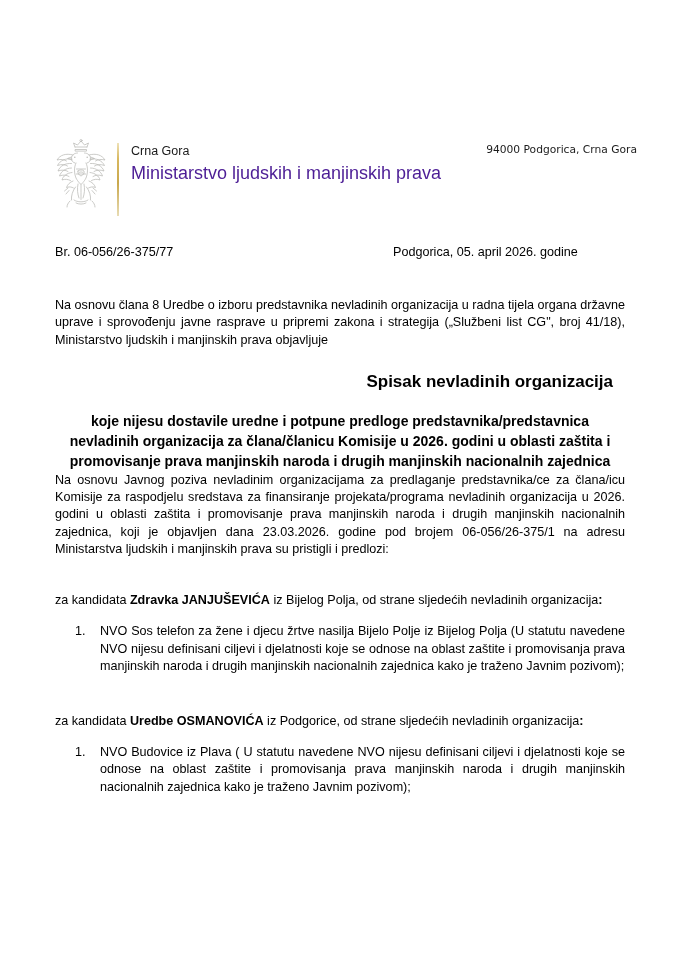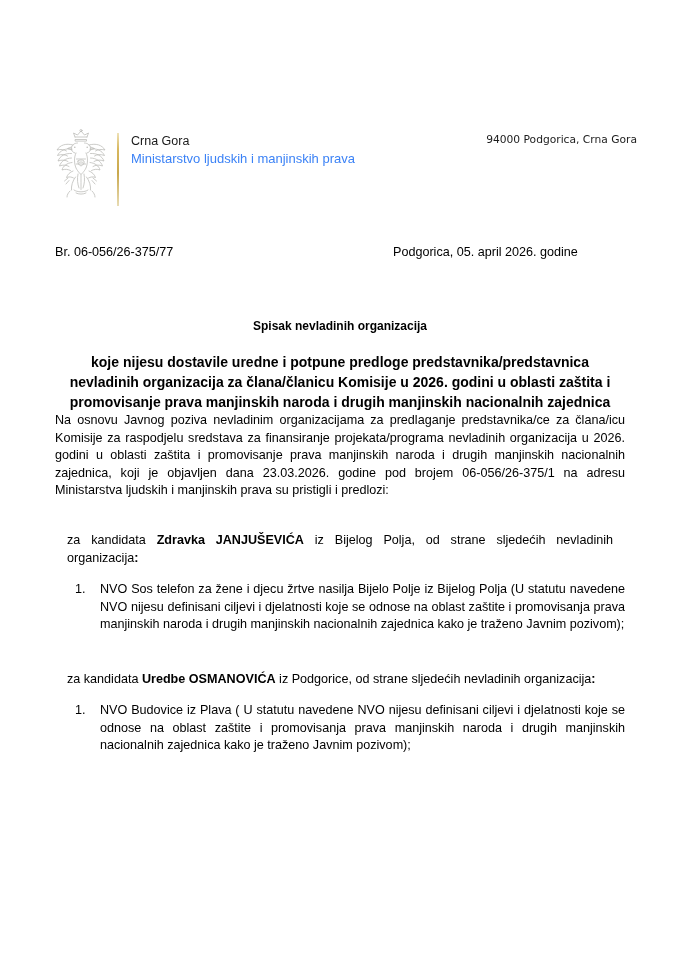--- a/index.html
+++ b/index.html
@@ -21,21 +21,21 @@
     position: absolute;
     inset: 0;
     background: #ffffff;
   }
 
   
   .letterhead {
     position: absolute;
     left: 0;
     right: 0;
-    top: 126px;
+    top: 136px;
     height: 90px;
   }
 
   .crest {
     position: absolute;
     left: 52px;
     top: 2px;
     width: 58px;
     height: 78px;
   }
@@ -55,22 +55,22 @@
     left: 131px;
     top: 6px;
     line-height: 1.45;
   }
   .org-country {
     font-size: 12.5px;
     color: #1a1a1a;
     white-space: nowrap;
   }
   .org-ministry {
-    font-size: 13px;
-    color: #3b82f6;
+    font-size: 18px;
+    color: #4c1d95;
     white-space: nowrap;
   }
 
   .address-block {
     position: absolute;
     right: 42px;
     top: 6px;
     text-align: right;
     font-size: 10.7px;
     line-height: 1.52;
@@ -119,39 +119,39 @@
     line-height: 1.385;
     text-align: justify;
     text-justify: inter-word;
   }
 
   .title-group {
     margin-top: 21px;
     text-align: center;
   }
   .doc-title {
-    margin: 0;
-    font-size: 12px;
+    margin: 12px;
+    font-size: 17px;
     font-weight: bold;
     line-height: 1.4;
-    text-align: center;
+    text-align: right;
   }
   .doc-subtitle {
     margin: 0;
     margin-top: 17px;
     font-size: 14px;
     font-weight: bold;
     line-height: 1.44;
     text-align: center;
   }
 
   .para-intro { margin-top: 18px; }
 
   .candidate-line {
-    margin: 12px;
+    margin: 0;
     margin-top: 33px;
     font-size: 12.6px;
     line-height: 1.385;
     text-align: justify;
   }
   .candidate-line.second { margin-top: 37px; }
   .cand-name { font-weight: bold; }
   .bold-colon { font-weight: bold; }
 
   ol.nvo-list {
@@ -238,20 +238,21 @@
     </div>
   </div>
 
   <div class="ref-row">
     <div class="ref-no">Br. 06-056/26-375/77</div>
     <div class="ref-place-date">Podgorica, 05. april 2026. godine</div>
   </div>
 
   <div class="body-col">
 
+    <p class="para">Na osnovu člana 8 Uredbe o izboru predstavnika nevladinih organizacija u radna tijela organa državne uprave i sprovođenju javne rasprave u pripremi zakona i strategija („Službeni list CG", broj 41/18), Ministarstvo ljudskih i manjinskih prava objavljuje</p>
 
     <div class="title-group">
       <p class="doc-title">Spisak nevladinih organizacija</p>
       <p class="doc-subtitle">koje nijesu dostavile uredne i potpune predloge predstavnika/predstavnica nevladinih organizacija za člana/članicu Komisije u 2026. godini u oblasti  zaštita i promovisanje prava manjinskih naroda i drugih manjinskih nacionalnih zajednica</p>
     </div>
 
     <p class="para para-intro">Na osnovu Javnog poziva nevladinim organizacijama za predlaganje predstavnika/ce za člana/icu Komisije za raspodjelu sredstava za finansiranje projekata/programa nevladinih organizacija u 2026. godini u oblasti zaštita i promovisanje prava manjinskih naroda i drugih manjinskih nacionalnih zajednica, koji je objavljen dana 23.03.2026. godine pod brojem 06-056/26-375/1 na adresu Ministarstva ljudskih i manjinskih prava su pristigli i predlozi:</p>
 
     <p class="candidate-line">
       <span>za kandidata </span><span class="cand-name">Zdravka JANJUŠEVIĆA</span><span> iz Bijelog Polja, od strane sljedećih nevladinih organizacija</span><span class="bold-colon">:</span>

